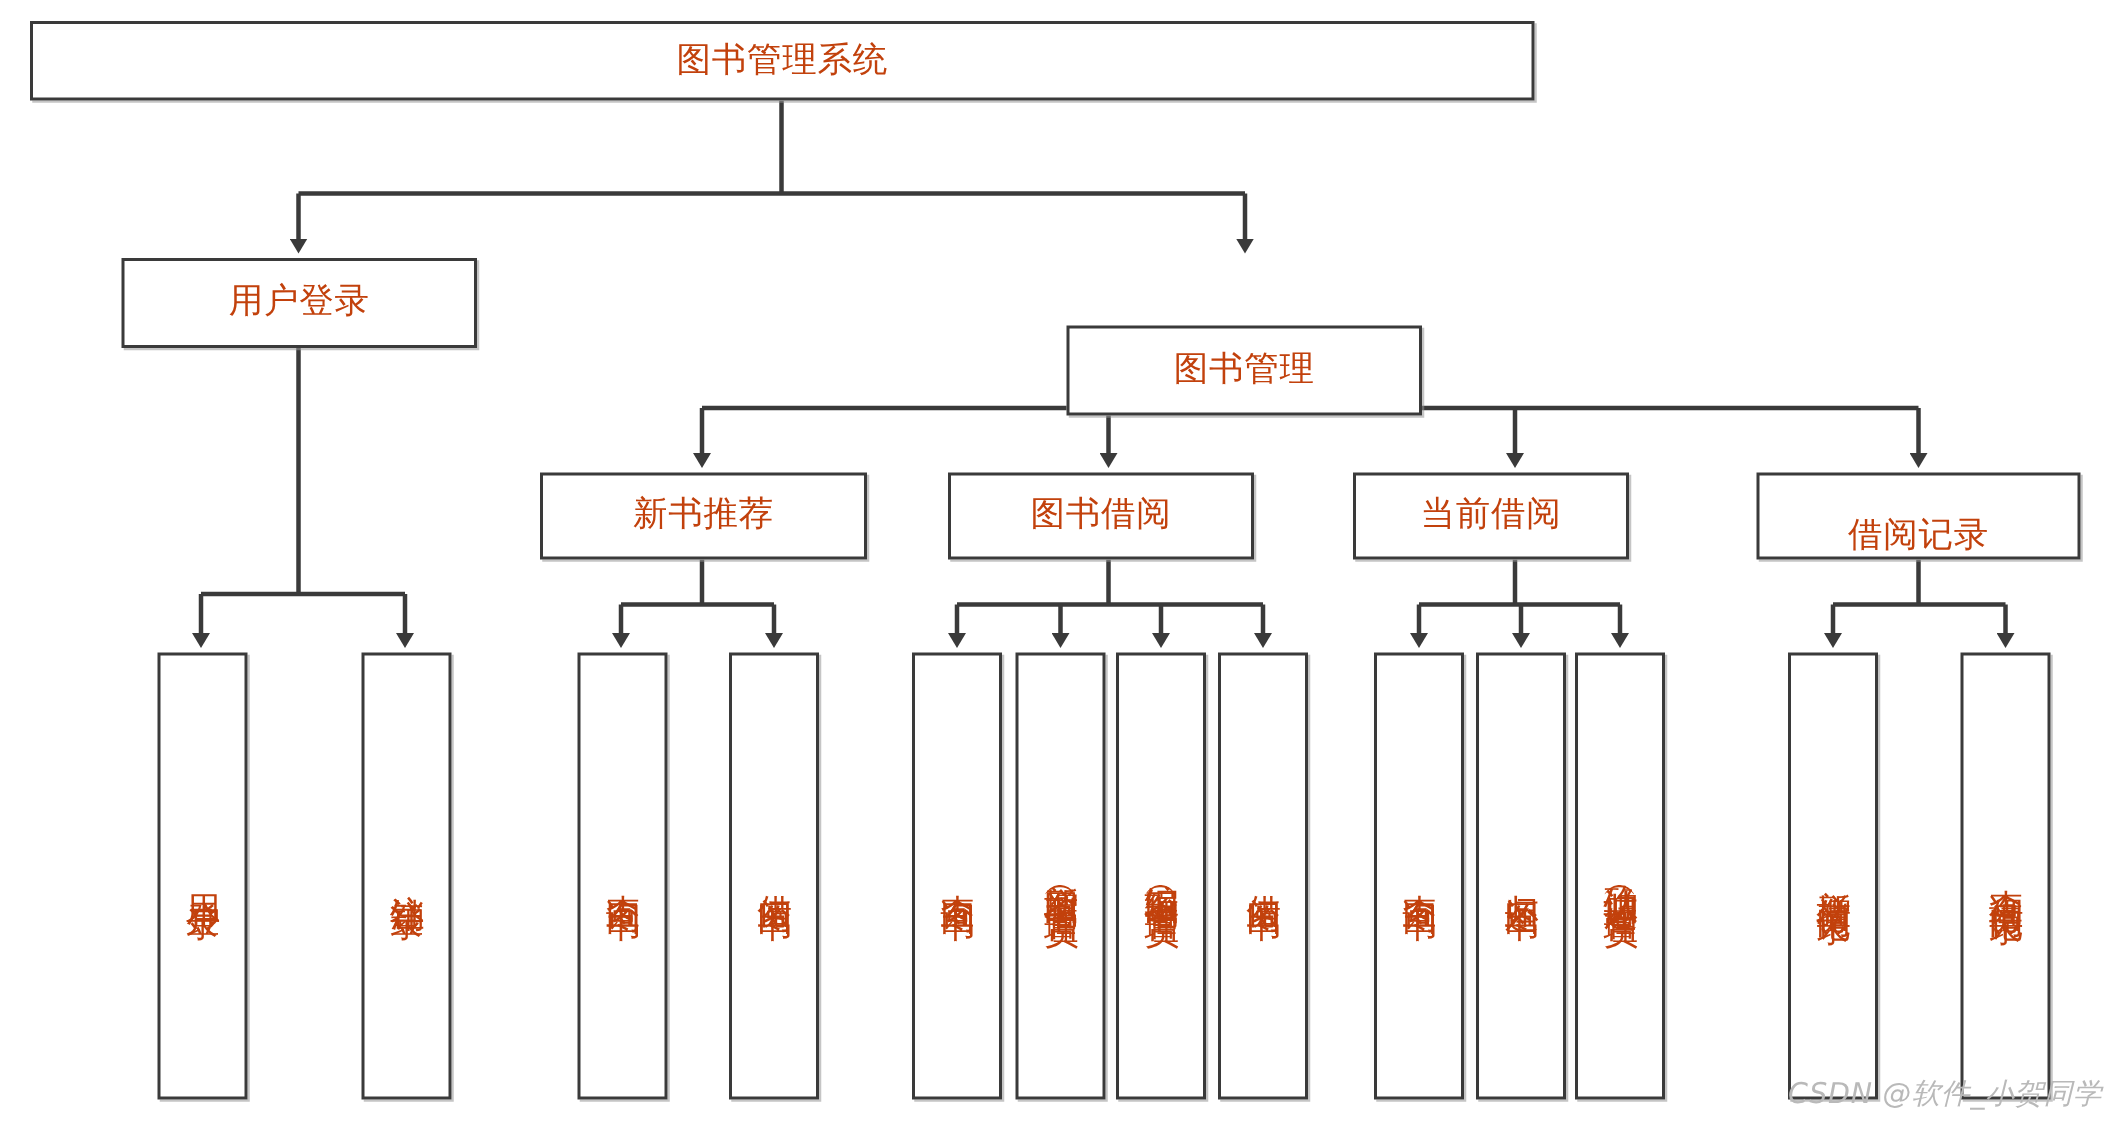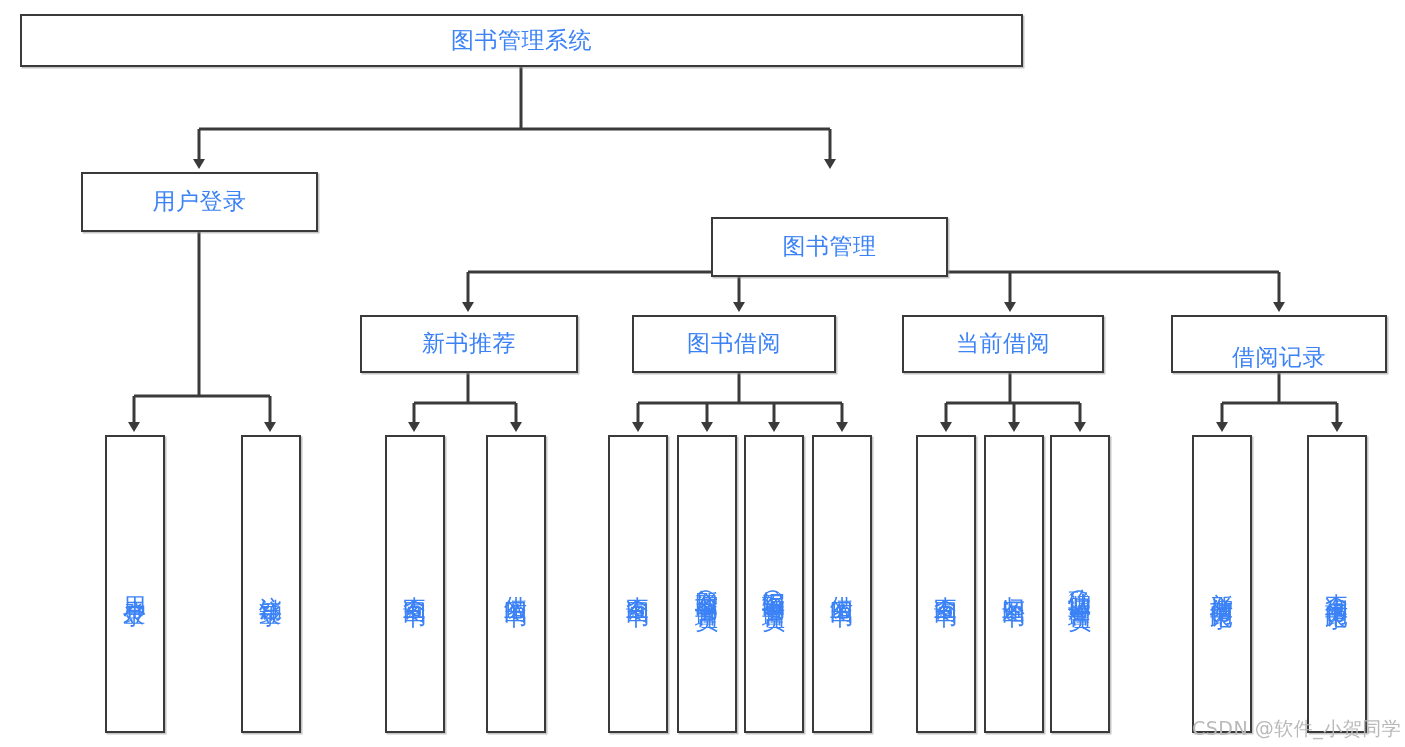--- a/index.html
+++ b/index.html
@@ -21,21 +21,21 @@
     width: 1405px; height: 747px;
     pointer-events: none;
   }
   .node {
     position: absolute;
     border: 2.5px solid #3a3a3a;
     background: #ffffff;
     display: flex;
     align-items: center;
     justify-content: center;
-    color: #3b82f6;
+    color: #c2410c;
     box-shadow: 1.5px 1.5px 0 rgba(150,150,150,0.55);
   }
   .node .label {
     display: block;
     line-height: 1.12;
     letter-spacing: 0.5px;
     white-space: nowrap;
   }
   
   .node.h .label {
@@ -126,21 +126,21 @@
   <div class="node h" style="left:711px; top:172px; width:237px; height:60px;margin-top:45px;">
     <span class="label">图书管理</span>
   </div>
 
   <div class="node h" style="left:360px; top:315px; width:218px; height:58px;text-align:center;">
     <span class="label">新书推荐</span>
   </div>
   <div class="node h" style="left:632px; top:315px; width:204px; height:58px;">
     <span class="label">图书借阅</span>
   </div>
-  <div class="node h" style="left:902px; top:315px; width:202px; height:58px;">
+  <div class="node h" style="left:902px; top:315px; width:184px; height:58px;">
     <span class="label">当前借阅</span>
   </div>
   <div class="node h" style="left:1171px; top:315px; width:216px; height:58px;align-items:flex-end;">
     <span class="label">借阅记录</span>
   </div>
 
   <div class="node v" style="left:105px; top:435px; width:60px; height:298px;">
     <span class="label">用户登录</span>
   </div>
   <div class="node v" style="left:241px; top:435px; width:60px; height:298px;">
@@ -177,15 +177,15 @@
     <span class="label">确认归还（管理员）</span>
   </div>
 
   <div class="node v" style="left:1192px; top:435px; width:60px; height:298px;">
     <span class="label">新增借阅记录</span>
   </div>
   <div class="node v" style="left:1307px; top:435px; width:60px; height:298px;">
     <span class="label">查询借阅记录</span>
   </div>
 
-  <div class="watermark" style="left:1192px; top:716px;">CSDN @软件_小贺同学</div>
+  <div class="watermark" style="left:1192px; top:716px;font-style:italic;">CSDN @软件_小贺同学</div>
 
 </div>
 
 </body></html>

